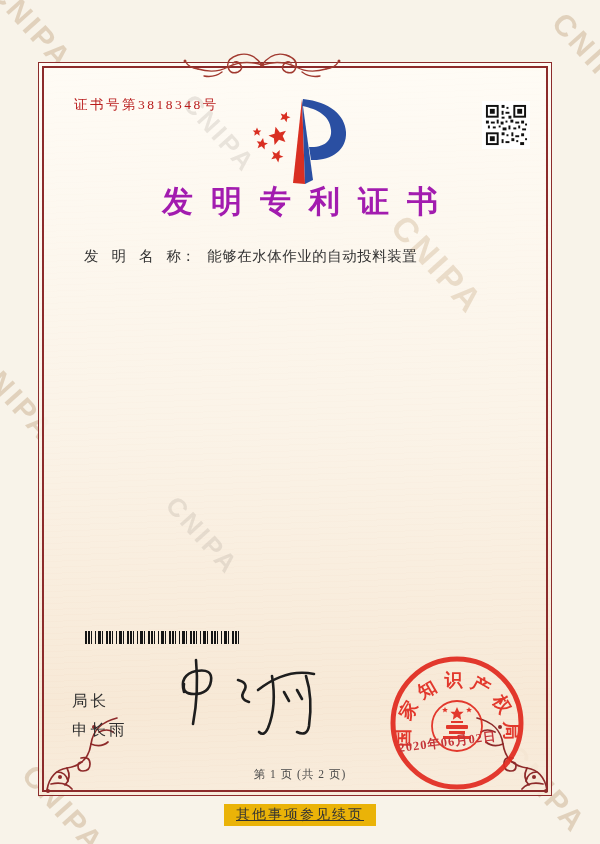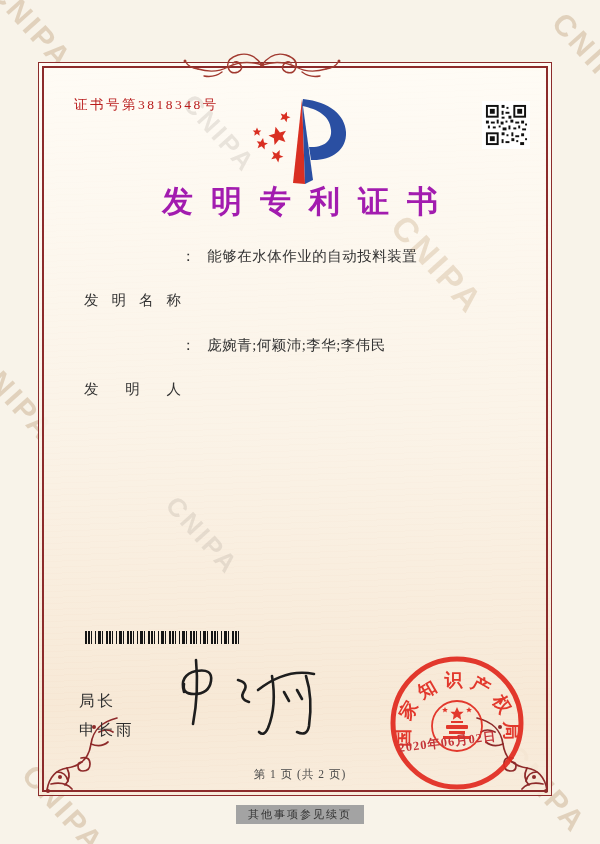--- a/index.html
+++ b/index.html
@@ -52,21 +52,21 @@
     text-align:center; font-size:31px; font-weight:bold; color:#a21caf;
     letter-spacing:0.58em; text-indent:0.58em;
   }
 
   
   .fields { position:absolute; left:84px; top:246px; width:450px; font-size:14.5px; color:#333; }
   .f-row { margin-bottom:14px; line-height:20px; white-space:nowrap; position:relative; }
   .f-row.first { margin-bottom:25px; }
   .f-label {
     display:inline-block; width:97px; vertical-align:top;
-    text-align:justify; text-align-last:justify;margin-top:44px; -moz-text-align-last:justify;
+    text-align:justify; text-align-last:justify; -moz-text-align-last:justify;
   }
   .f-colon { display:inline-block; vertical-align:top; }
   .f-value { display:inline-block; vertical-align:top; letter-spacing:0.5px;margin-left:8px; }
   .grant-no { position:absolute; left:218px; top:0; white-space:nowrap; }
   .grant-no .f-label { width:84px; }
 
   
   .legal {
     position:absolute; left:66px; top:489px; width:466px;
     font-size:13.3px; line-height:1.93; color:#3c3c3c; text-align:justify;
@@ -79,35 +79,35 @@
     background:repeating-linear-gradient(90deg,
       #151515 0 2px, transparent 2px 3px,
       #151515 3px 5px, transparent 5px 6px,
       #151515 6px 7px, transparent 7px 10px,
       #151515 10px 11px, transparent 11px 13px,
       #151515 13px 16px, transparent 16px 17px,
       #151515 17px 18px, transparent 18px 21px);
   }
 
   
-  .signer { position:absolute; left:79px; top:686px; font-size:15.5px; color:#2e2e2e; line-height:29px; letter-spacing:3px; }
+  .signer { position:absolute; left:72px; top:686px; font-size:15.5px; color:#2e2e2e; line-height:29px; letter-spacing:3px; }
   .signature-svg { position:absolute; left:158px; top:648px; width:175px; height:95px; }
 
   
   .seal { position:absolute; left:386px; top:652px; width:142px; height:142px; }
 
   
   .page-num {
     position:absolute; left:0; top:767px; width:600px; text-align:center;
     font-size:11.5px; color:#4a4a4a; letter-spacing:1px;
   }
   .foot-note-wrap { position:absolute; left:0; top:804px; width:600px; text-align:center; }
   .foot-note {
-    display:inline-block; background:#a3a3a3; padding:2px 12px;
-    font-size:11px; color:#333; letter-spacing:2px;
+    display:inline-block; background:#eab308; padding:2px 12px;
+    font-size:14px; color:#333; letter-spacing:2px;text-decoration:underline;
   }
 
   .ornament-top { position:absolute; left:177px; top:44px; width:170px; height:38px; }
   .flourish { position:absolute; width:80px; height:80px; }
   .flourish.bl { left:41px; top:714px; }
   .flourish.br { left:473px; top:714px; transform:scaleX(-1); }
 </style>
 </head>
 <body>
 
@@ -244,24 +244,20 @@
     </g>
   </svg>
 
   <div class="title">发明专利证书</div>
 
   <div class="fields">
     <div class="f-row first">
       <span class="f-label">发明名称</span><span class="f-colon">：</span>
       <span class="f-value">能够在水体作业的自动投料装置</span>
     </div>
-    <div class="f-row">
-      <span class="f-label">发明人</span><span class="f-colon">：</span>
-      <span class="f-value">庞婉青;何颖沛;李华;李伟民</span>
-    </div>
   </div>
 
 
   <div class="barcode"></div>
 
   <div class="signer">
     <div>局长</div>
     <div>申长雨</div>
   </div>
 

